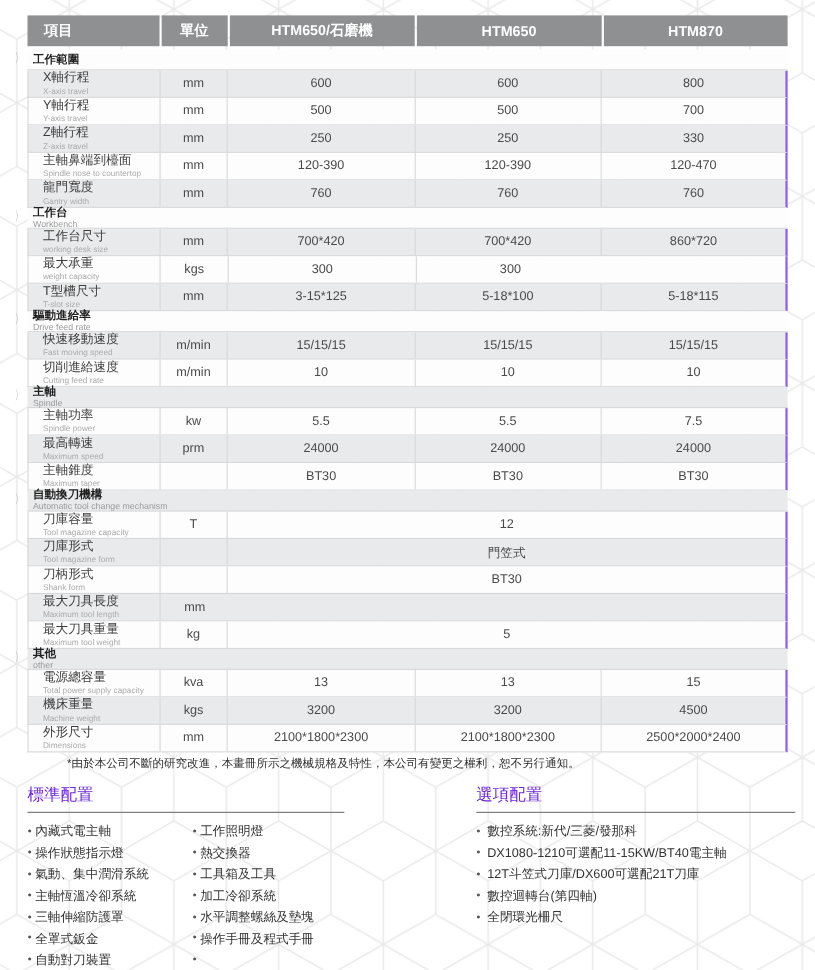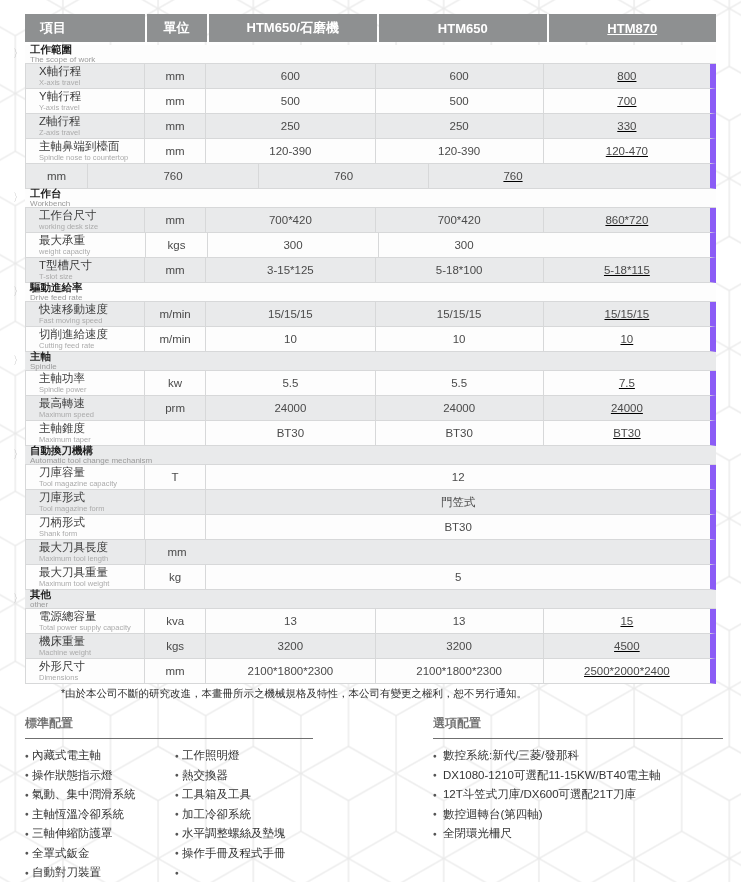--- a/index.html
+++ b/index.html
@@ -16,39 +16,39 @@
   .spec-table { position:absolute; left:25px; top:14px; width:691px; }
   .t-hrow { display:flex; height:28px; margin-bottom:3px; }
   .t-hcell {
     background:#8e9091; color:#fff; font-weight:bold; font-size:13px;
     display:flex; align-items:center; justify-content:center;
   }
   .t-hcell + .t-hcell { margin-left:2px; }
   .t-hcell.c0 { justify-content:flex-start; padding-left:15px; }
 
   .c0 { width:120px; } .c1 { width:62px; } .c2 { width:171px; }
-  .c3 { width:170px; } .c4 { width:168px;text-decoration:underline; } .cspan { width:509px; }
+  .c3 { width:170px; } .c4 { width:168px; } .cspan { width:509px; }
   .t-hcell.c1{width:60px}.t-hcell.c2{width:169px}.t-hcell.c3{width:168px}.t-hcell.c4{width:168px}
 
   .t-sec {
     position:relative; height:19px; padding-left:5px;
     border-bottom:1px solid #d7d8d9; background:#fdfdfd;
     display:flex; flex-direction:column; justify-content:center;
   }
   .t-sec.alt { background:#e9eaeb; }
   .chev {
     position:absolute; left:-13px; top:3px; color:#b3b3b3;
     font-size:11px; line-height:11px; transform:scaleX(0.75);
   }
   .sec-title { font-size:10.5px; font-weight:bold; color:#1f1f1f; line-height:10.5px; }
   .sec-sub   { font-size:8px; color:#9a9a9a; line-height:8.5px; margin-top:1px; }
 
   .t-row {
     display:flex; height:25px; background:#fdfdfd;
-    border-bottom:1px solid #d7d8d9; border-left:1px solid #d7d8d9; border-right:6px solid #8b5cf6;
+    border-bottom:1px solid #d7d8d9; border-left:1px solid #d7d8d9; border-right:2px solid #8b5cf6;
   }
   .t-row.alt { background:#e9eaeb; }
   .t-row .cell {
     display:flex; flex-direction:column; justify-content:center; align-items:center;
     border-right:1px solid #d7d8d9; height:100%;
   }
   .t-row .cell:last-child { border-right:none; }
   .t-row .cell.item { align-items:flex-start; padding-left:13px; }
   .iname { font-size:11.5px; color:#3c3c3c; line-height:11.5px; }
   .isub  { font-size:7.5px; color:#ababab; line-height:8px; margin-top:1.5px; }
@@ -56,21 +56,21 @@
 
   
   .note {
     position:absolute; left:25px; top:687px; font-size:10.5px; color:#2f2f2f;margin-left:36px;
   }
 
   
   .configs { position:absolute; left:25px; top:716px; width:700px; display:flex; }
   .cfg-left  { width:408px; }
   .cfg-right { flex:1; }
-  .cfg-title { font-size:12px; font-weight:bold; color:#737373; line-height:14px; }
+  .cfg-title { font-size:15px; font-weight:normal; color:#6d28d9; line-height:14px; }
   .cfg-rule  { height:1px; background:#6f6f6f; margin-top:8px; margin-bottom:7px; }
   .cfg-left  .cfg-rule { width:288px; }
   .cfg-right .cfg-rule { width:290px; }
   .cfg-cols { display:flex; }
   .cfg-cols ul:first-child { width:150px; }
   ul.cfg-list { list-style:none; }
   .cfg-list li { display:flex; align-items:center; height:19.5px; font-size:11.5px; color:#333; }
   .blt { font-size:6.5px; color:#555; line-height:6.5px; margin-right:3px; }
   .cfg-right .blt { margin-right:6px; }
 </style>
@@ -95,21 +95,20 @@
         <div class="t-hrow">
           <div class="t-hcell c0">項目</div>
           <div class="t-hcell c1">單位</div>
           <div class="t-hcell c2">HTM650/石磨機</div>
           <div class="t-hcell c3">HTM650</div>
           <div class="t-hcell c4">HTM870</div>
         </div>
         <div class="t-sec">
           <span class="chev">〉</span>
           <div class="sec-title">工作範圍</div>
-          <div class="sec-sub">The scope of work</div>
         </div>
         <div class="t-row alt">
           <div class="cell item c0">
             <div class="iname">X軸行程</div>
             <div class="isub">X-axis travel</div>
           </div>
           <div class="cell c1">
             <span class="uval">mm</span>
           </div>
           <div class="cell c2">
@@ -170,20 +169,24 @@
             <span class="cval">120-390</span>
           </div>
           <div class="cell c3">
             <span class="cval">120-390</span>
           </div>
           <div class="cell c4">
             <span class="cval">120-470</span>
           </div>
         </div>
         <div class="t-row alt">
+          <div class="cell item c0">
+            <div class="iname">龍門寬度</div>
+            <div class="isub">Gantry width</div>
+          </div>
           <div class="cell c1">
             <span class="uval">mm</span>
           </div>
           <div class="cell c2">
             <span class="cval">760</span>
           </div>
           <div class="cell c3">
             <span class="cval">760</span>
           </div>
           <div class="cell c4">

